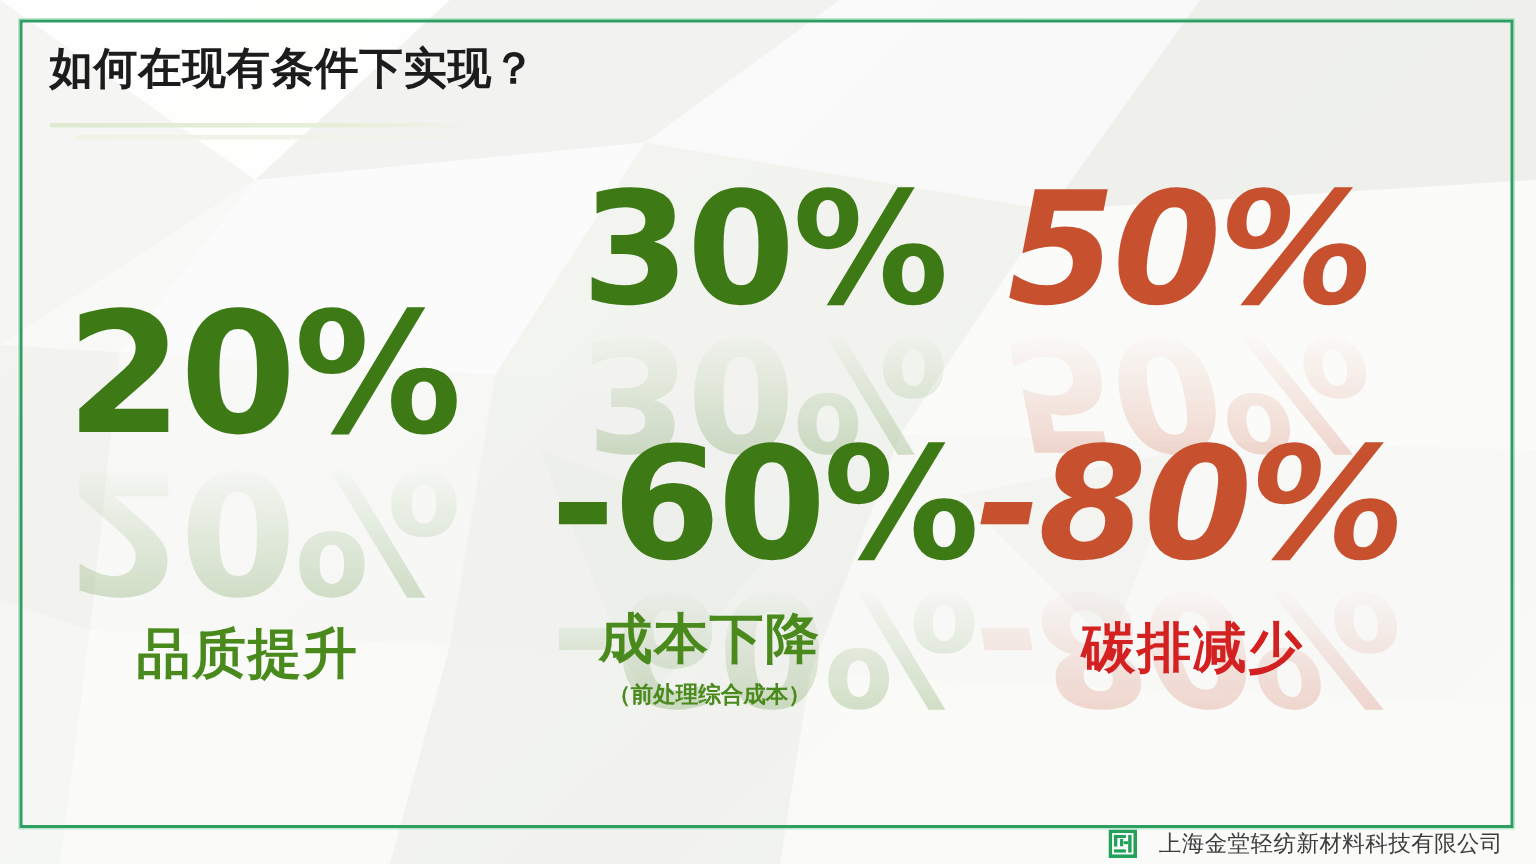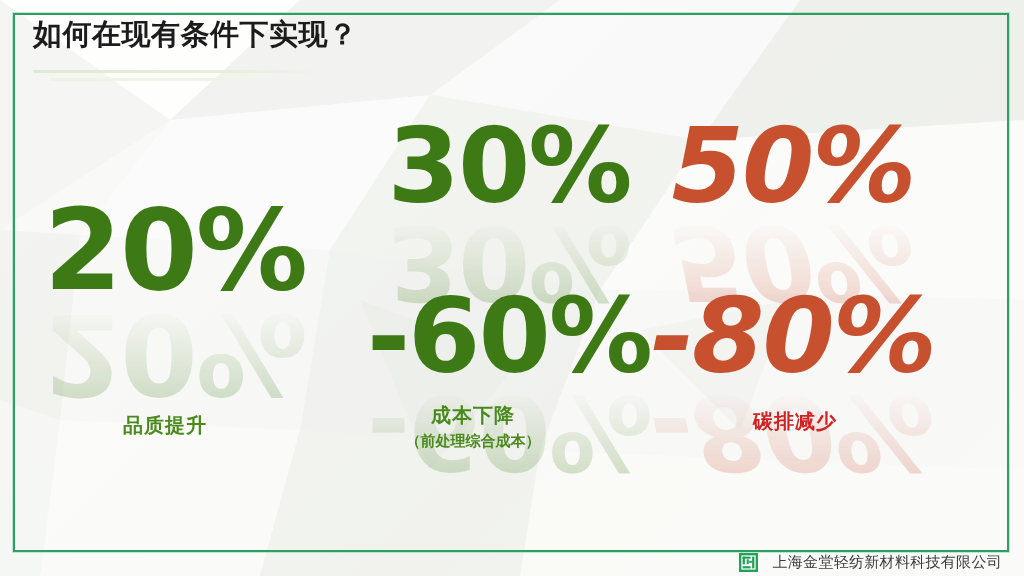--- a/index.html
+++ b/index.html
@@ -48,21 +48,21 @@
     position: absolute;
     left: -3px; top: -3px;
     right: -3px; bottom: -3px;
     border: 1px solid rgba(120, 210, 160, 0.45);
   }
 
   
   .title-block {
     position: absolute;
     left: 33px;
-    top: 16px;
+    top: 28px;
     width: 700px;
   }
   .slide-title {
     font-size: 29px;
     font-weight: bold;
     color: #1c1c1c;
     letter-spacing: 0.5px;
     line-height: 1.3;
     white-space: nowrap;
   }
@@ -143,21 +143,21 @@
   .num-orange { color: #c7502f; }
 
   
   .caption {
     position: absolute;
     text-align: center;
     font-weight: bold;
     white-space: nowrap;
   }
   .caption-main {
-    font-size: 20px;
+    font-size: 36px;
     letter-spacing: 1px;
   }
   .caption-sub {
     font-size: 15px;
     font-weight: bold;
     letter-spacing: 0px;
     margin-top: 3px;
   }
   .cap-quality { left: 25px;  top: 412px; width: 280px; color: #4a8a1d; }
   .cap-cost    { left: 328px; top: 402px; width: 290px; color: #4a8a1d; }

